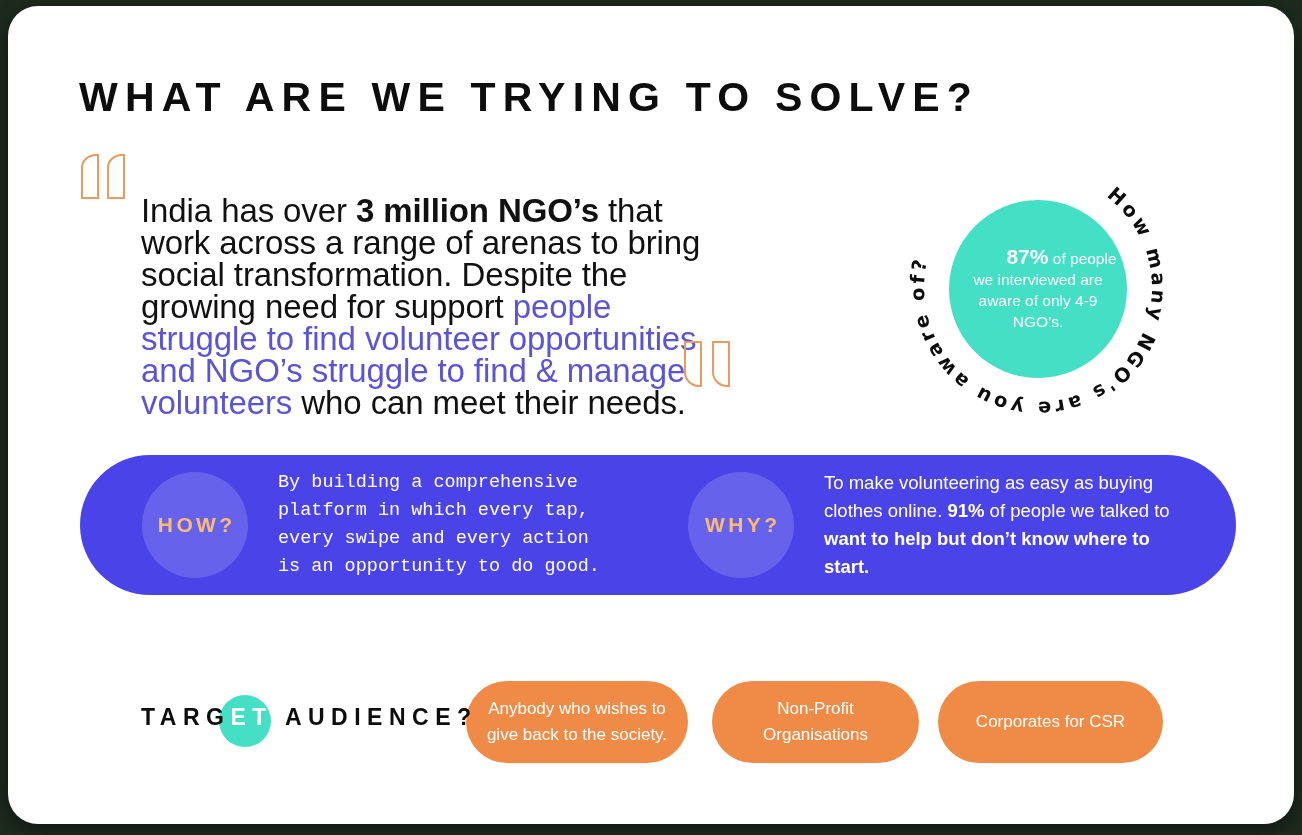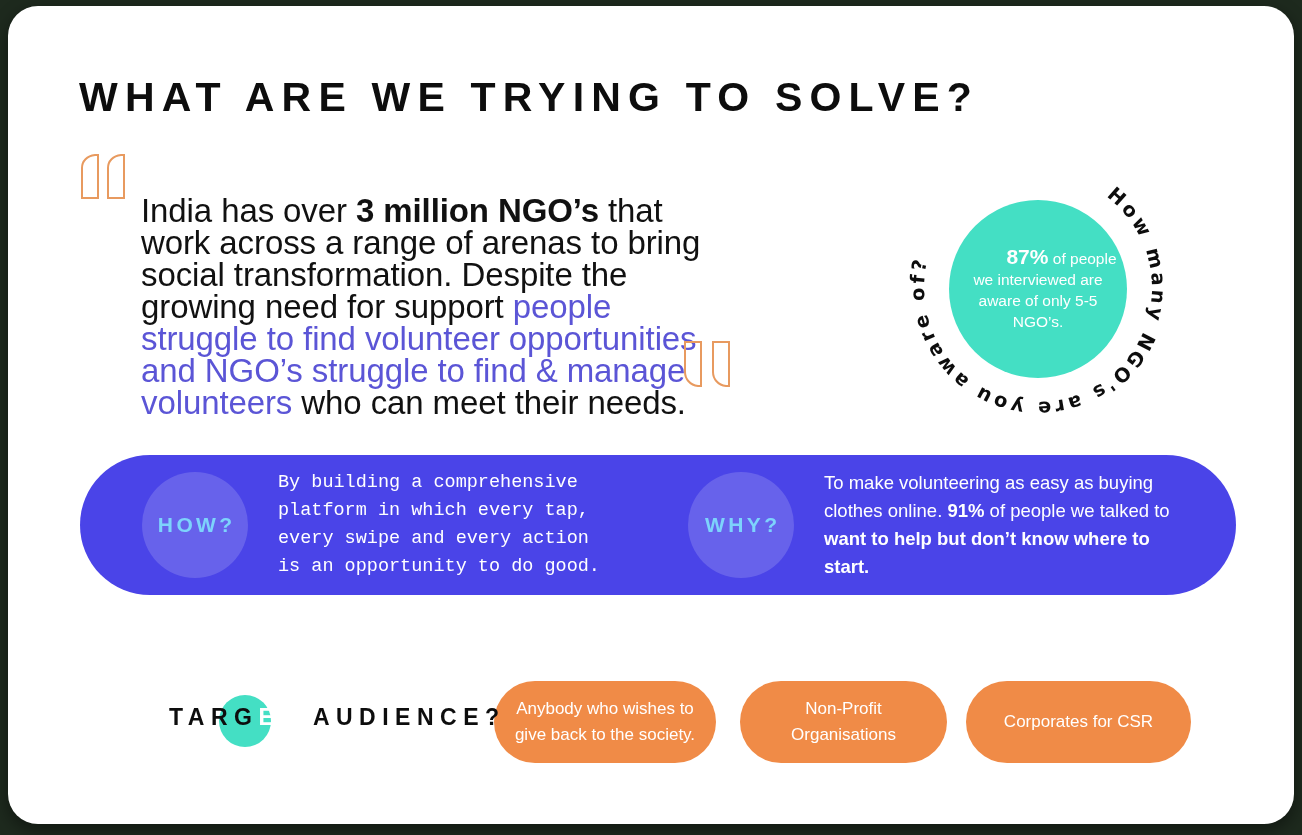--- a/index.html
+++ b/index.html
@@ -144,21 +144,21 @@
 
   .banner-bubble {
     flex: 0 0 auto;
     width: 106px;
     height: 106px;
     border-radius: 50%;
     background: rgba(255,255,255,0.16);
     display: flex;
     align-items: center;
     justify-content: center;
-    color: #7dd3fc;
+    color: #fdba74;
     font-size: 21px;
     font-weight: bold;
     letter-spacing: 3.4px;
     text-indent: 3.4px;
   }
   .banner-body {
     color: #ffffff;
     font-size: 18.5px;
     line-height: 28px;
     margin-left: 30px;
@@ -167,21 +167,20 @@
   #banner-col-why .banner-body { width: 360px; }
   .banner-body b { font-weight: bold; }
 
   
   #audience-row {
     position: absolute;
     left: 133px;
     top: 672px;
     width: 1022px;
     height: 88px;
-    margin-left: 28px;
   }
   #audience-heading {
     position: absolute;
     left: 0;
     top: 26px;
     height: 36px;
     font-size: 23px;
     font-weight: bold;
     letter-spacing: 6.5px;
     color: #0d0d0d;
@@ -243,21 +242,21 @@
     <svg id="ring-text-svg" viewBox="0 0 268 268">
       <defs>
         <path id="ringPath" d="M 134,134 m -114,0 a 114,114 0 1,1 228,0 a 114,114 0 1,1 -228,0" transform="rotate(123 134 134)"></path>
       </defs>
       <text>
         <textPath href="#ringPath" startOffset="1%" id="ring-text-path">How many NGO's are you aware of?</textPath>
       </text>
     </svg>
     <div id="stat-inner-text">
       <div>
-        <span class="pct">87%</span><span> of people we interviewed are aware of only 5-5 NGO’s.</span>
+        <span class="pct">87%</span><span> of people we interviewed are aware of only 4-9 NGO’s.</span>
       </div>
     </div>
   </div>
 
   <div id="info-banner">
 
     <div class="banner-col" id="banner-col-how">
       <div class="banner-bubble">HOW?</div>
       <div class="banner-body">By building a comprehensive platform in which every tap, every swipe and every action is an opportunity to do good.</div>
     </div>

